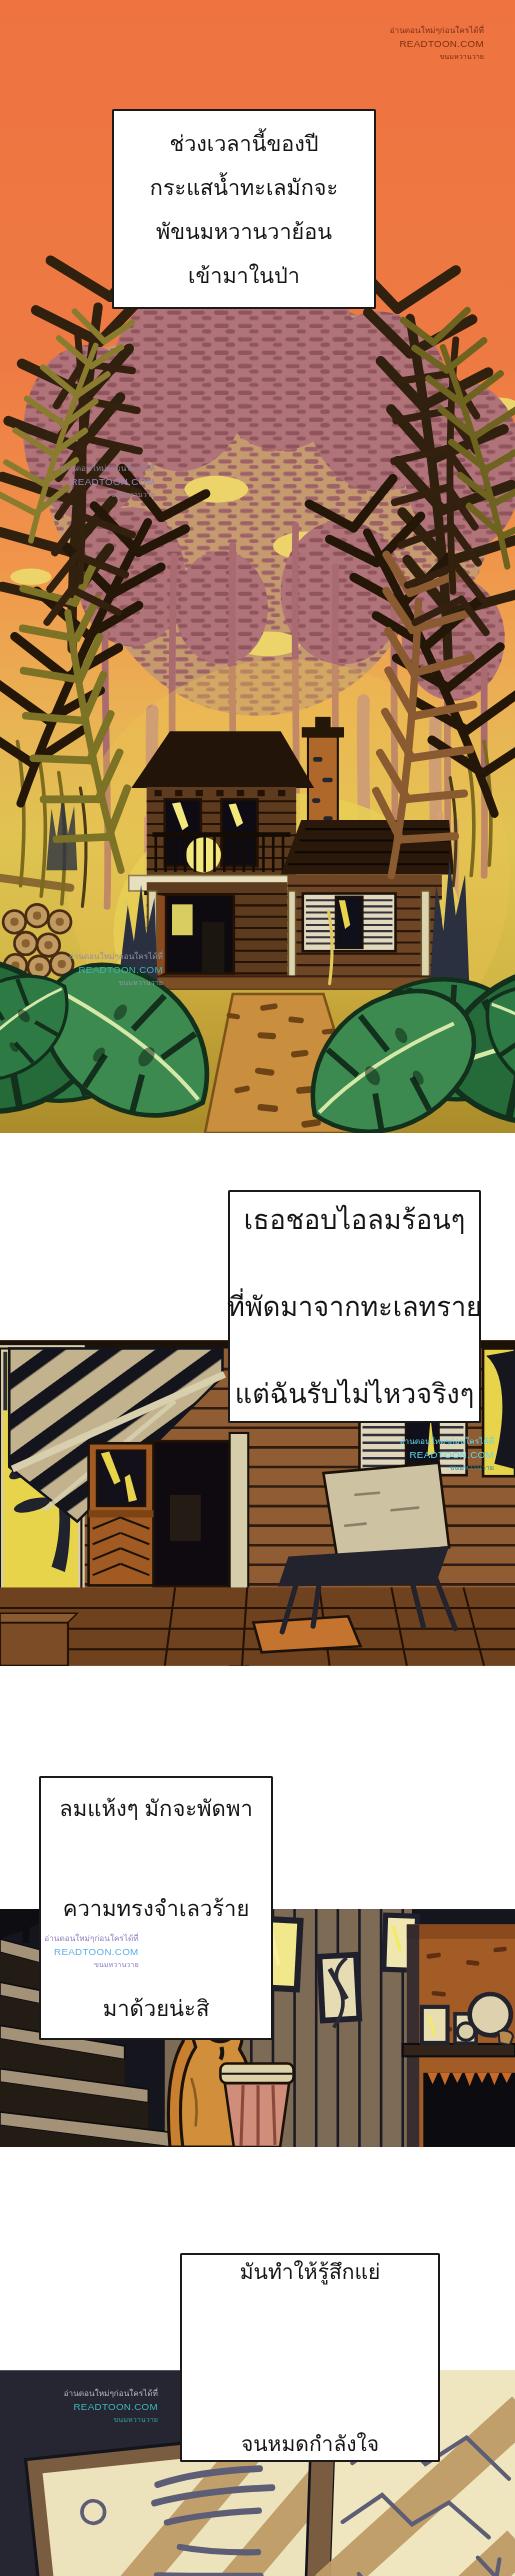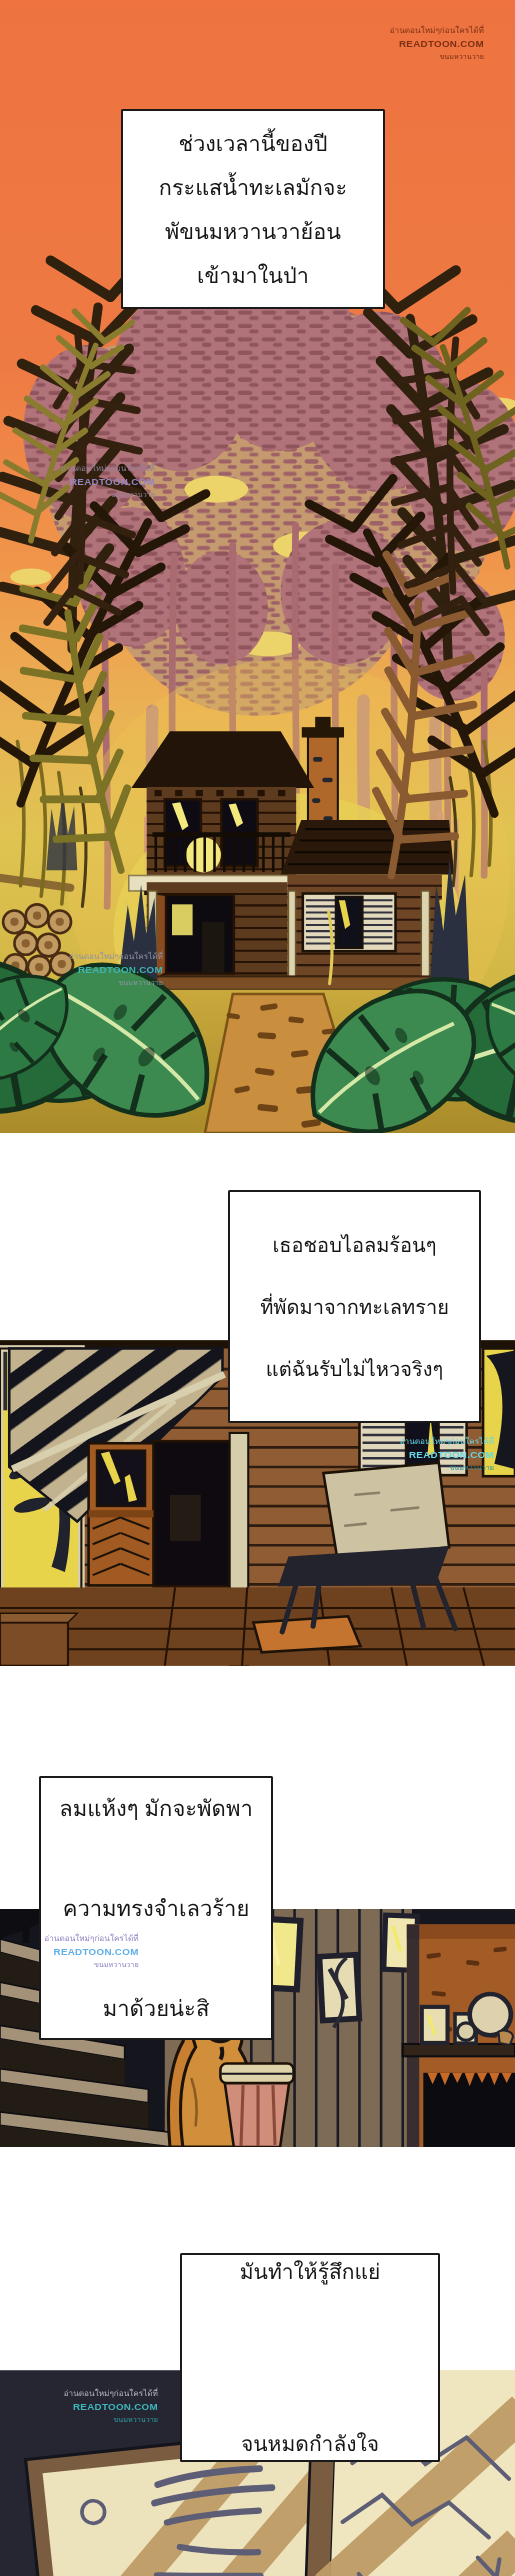--- a/index.html
+++ b/index.html
@@ -6,30 +6,30 @@
   .page{position:relative;width:515px;height:3143px;margin:0 auto;background:#ffffff;overflow:hidden;
         font-family:"Liberation Sans","DejaVu Sans",sans-serif;}
   .abs{position:absolute;}
   svg{display:block;}
 
   
   .speech{position:absolute;background:#ffffff;border:2.6px solid #1a1a1a;border-radius:1.5px;
           display:flex;flex-direction:column;align-items:center;justify-content:center;
           text-align:center;color:#161616;z-index:5;box-sizing:border-box;}
   .speech .ln{display:block;white-space:nowrap;}
-  #box1{left:121px;top:109px;width:264px;height:200px;font-size:21.6px;row-gap:9px;}
-  #box2{left:228px;top:1190px;width:253px;height:233px;font-size:20px;row-gap:30px;}
+  #box1{left:112px;top:109px;width:264px;height:200px;font-size:21.6px;row-gap:9px;}
+  #box2{left:228px;top:1190px;width:253px;height:233px;font-size:27px;row-gap:44px;}
   #box3{left:39px;top:1776px;width:234px;height:264px;font-size:22px;row-gap:65px;}
   #box4{left:180px;top:2253px;width:260px;height:209px;font-size:21px;row-gap:21.6px;
         justify-content:space-between;}
 
   
   .wm{position:absolute;z-index:6;text-align:right;line-height:1.5;pointer-events:none;}
   .wm .w1{font-size:8.2px;}
-  .wm .w2{font-size:9.8px;font-weight:bold;letter-spacing:0.3px;}
+  .wm .w2{font-size:9.8px;font-weight:normal;letter-spacing:0.3px;}
   .wm .w3{font-size:7.2px;font-weight:normal;}
   #wm1{left:355px;top:25px;width:129px;color:#7c3014;}
   #wm2{left:26px;top:463px;width:129px;color:#8d7f9c;} #wm2 .w2{color:#9486c2;}
   #wm3{left:45px;top:951px;width:118px;color:#8f93a4;} #wm3 .w2{color:#3fb3b8;}
   #wm4{left:391px;top:1436px;width:103px;color:#63d8e6;} #wm4 .w3{color:#2e8f9a;}
   #wm5{left:20.6px;top:1933px;width:118px;color:#8f7fc0;} #wm5 .w2{color:#5fb0e8;}
   #wm6{left:40px;top:2388px;width:118px;color:#b9b9c4;} #wm6 .w2{color:#3cb8bc;} #wm6 .w3{color:#2f9da1;}
 </style>
 </head>
 <body>

